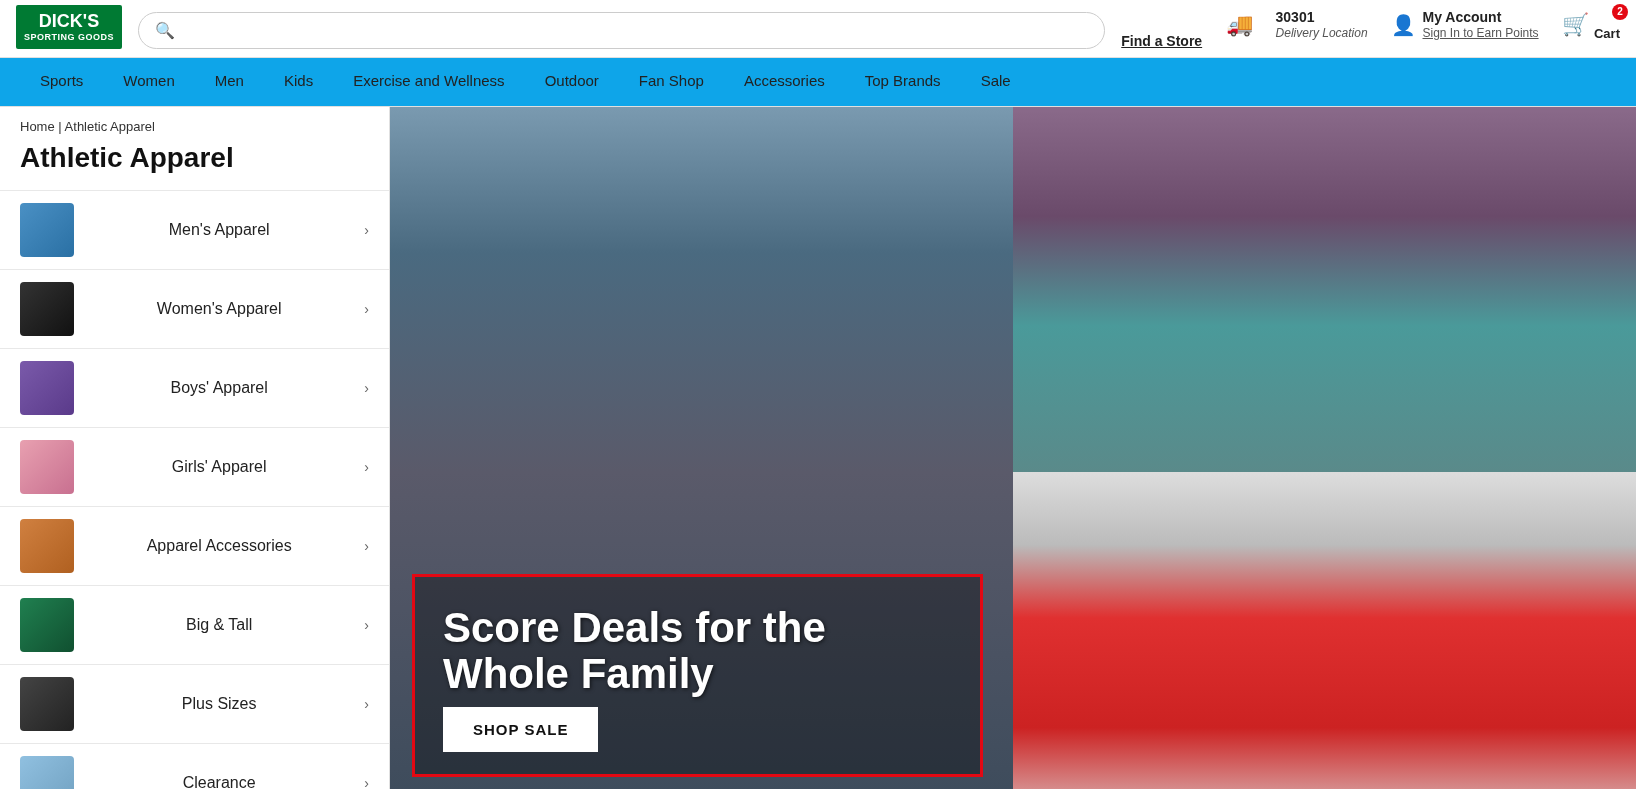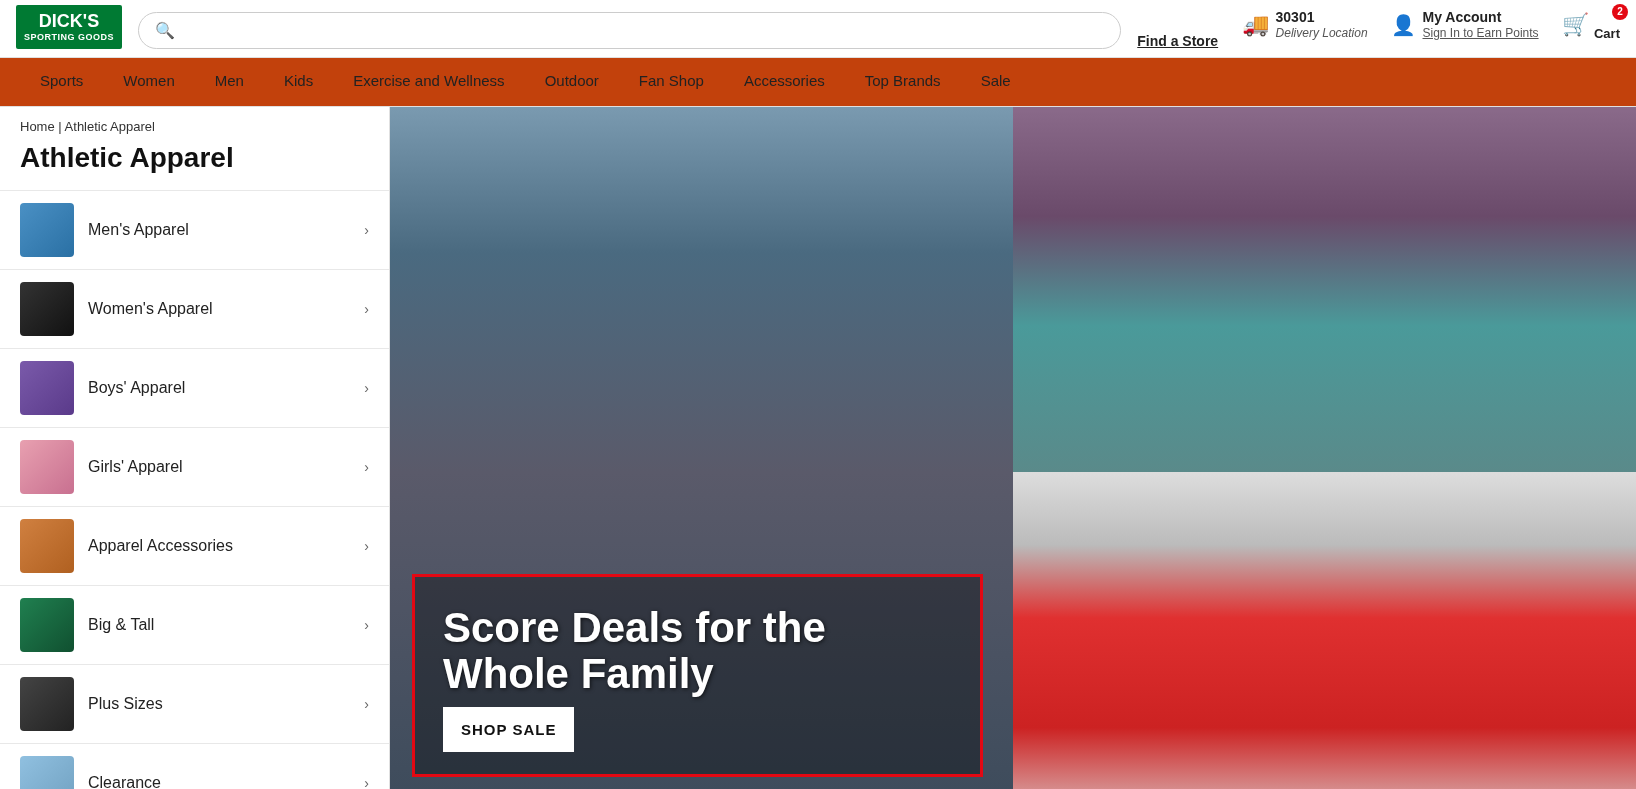--- a/index.html
+++ b/index.html
@@ -63,21 +63,21 @@
     }
     .delivery-loc {
       display: flex;
       align-items: center;
       gap: 6px;
       font-size: 13px;
       color: #222;
       cursor: pointer;
     }
     .delivery-icon { font-size: 22px; color: #333; }
-    .delivery-text { line-height: 1.3; }
+    .delivery-text { line-height: 1.3; margin-left: 16px; }
     .delivery-zip { font-weight: 700; font-size: 14px; }
     .delivery-label { font-size: 12px; color: #555; font-style: italic; }
     .account-section {
       display: flex;
       align-items: center;
       gap: 6px;
       font-size: 13px;
       color: #222;
       cursor: pointer;
     }
@@ -110,21 +110,21 @@
       justify-content: center;
       font-weight: 700;
     }
     .cart-label { font-size: 13px; font-weight: 600; margin-top: 16px; }
 
     
     .nav-bar {
       display: flex;
       align-items: center;
       border-bottom: 1px solid #e0e0e0;
-      background: #c2410c;
+      background: #0ea5e9;
       padding: 0 20px;
     }
     .nav-item {
       padding: 14px 20px;
       font-size: 15px;
       color: #222;
       cursor: pointer;
       white-space: nowrap;
       border-bottom: 3px solid transparent;
     }
@@ -174,20 +174,21 @@
       align-items: center;
       justify-content: center;
       font-size: 26px;
       overflow: hidden;
     }
     .sidebar-item-label {
       flex: 1;
       font-size: 16px;
       color: #222;
       font-weight: 500;
+      text-align: center;
     }
     .sidebar-chevron { color: #666; font-size: 14px; }
 
     
     .hero-area {
       flex: 1;
       display: grid;
       grid-template-columns: 1fr 1fr;
       grid-template-rows: 1fr 1fr;
       gap: 0;
@@ -242,21 +243,21 @@
     .promo-sub {
       font-size: 15px;
       color: #fff;
       margin-bottom: 18px;
       text-shadow: 1px 1px 3px rgba(0,0,0,0.8);
     }
     .shop-sale-btn {
       background: #fff;
       color: #111;
       border: 2px solid #fff;
-      padding: 12px 16px;
+      padding: 12px 28px;
       font-size: 15px;
       font-weight: 800;
       letter-spacing: 1px;
       cursor: pointer;
       text-transform: uppercase;
       display: inline-block;
     }
 
     
     .img-fill-man {

